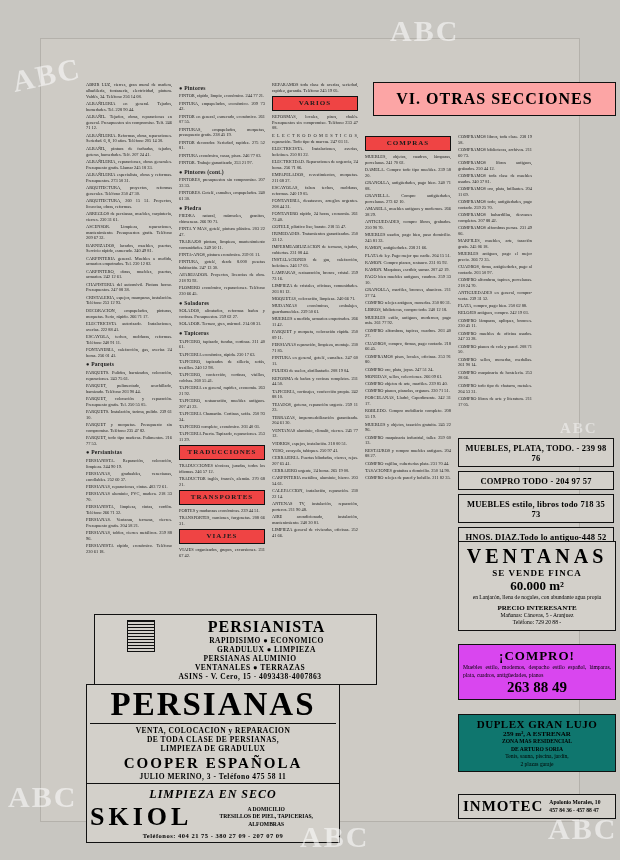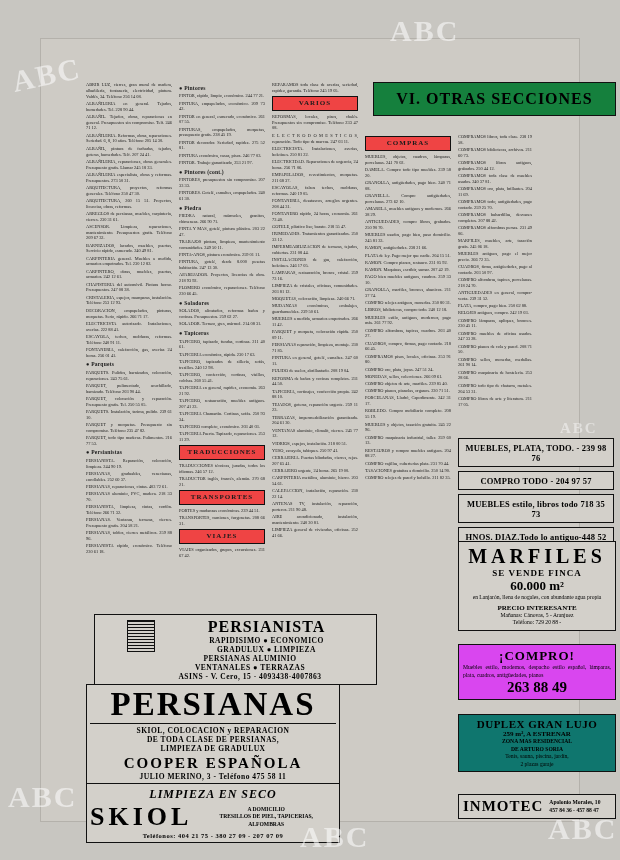--- a/index.html
+++ b/index.html
@@ -33,21 +33,21 @@
   .hd{font-weight:bold;font-size:5.6px;letter-spacing:.2px;margin:3px 0 1px;}
   .ent{margin-bottom:1.4px;}
   
   .boxhd{
     border:1.2px solid #111;background:#ef4444;text-align:center;
     font-weight:bold;padding:2px 0;margin:2px 0 3px;
     font-size:7px;letter-spacing:1px;
   }
   .bigtitle{
     position:absolute;left:333px;top:44px;width:241px;
-    border:1.4px solid #111;background:#15803d;
+    border:1.4px solid #111;background:#fca5a5;
     text-align:center;font-size:16px;font-weight:bold;letter-spacing:1px;
     padding:7px 0;font-family:"Liberation Serif",serif;
   }
   
   .ad{border:1.3px solid #111;background:#d3d0ca;margin-bottom:4px;padding:3px 4px;text-align:center;}
   .adline{font-weight:bold;font-size:8.5px;letter-spacing:.2px;padding:1.5px 0;border-bottom:1px solid #111;}
   .adline:last-child{border-bottom:none;}
   .adsub{font-size:9px;font-weight:bold;letter-spacing:1px;}
   .adnum{font-size:15px;font-weight:bold;}
   .adsm{font-size:5.6px;line-height:1.35;}
@@ -273,21 +273,21 @@
         </div>
         <div class="ad" style="padding: 2px 3px;">
           <div class="adline" style="border-bottom: none;">HNOS.  DIAZ-Plata, cuadros-448 52 40</div>
         </div>
         <div class="ad" style="padding: 2px 3px;">
           <div class="adline" style="border-bottom: none;">HNOS. DIAZ-Pisos completos-448 52 40</div>
         </div>
       </div>
 
     <div class="ad" style="position:absolute;left:418px;top:503px;width:148px;">
-      <div class="urg">MARFILES</div>
+      <div class="urg">VENTANAS</div>
       <div class="adsub">SE VENDE FINCA</div>
       <div style="font-size:13px;font-weight:bold;">60.000 m²</div>
       <div class="adsm">en Lanjarón, llena de nogales, con abundante agua propia</div>
       <div class="admed" style="margin-top:2px;">PRECIO  INTERESANTE</div>
       <div class="adsm">Mañanas: Cánovas, 5 - Aranjuez</div>
       <div class="adsm">Teléfono: 729 20 88 -</div>
     </div>
 
     <div class="ad" style="position:absolute;left:418px;top:606px;width:148px;background:#d946ef;">
       <div class="compro-t">¡COMPRO!</div>
@@ -322,21 +322,21 @@
         </div>
       </div>
       <div class="pers-row">PERSIANAS  ALUMINIO</div>
       <div class="pers-row">VENTANALES  ●  TERRAZAS</div>
       <div class="pers-row">ASINS - V. Cero, 15 - 4093438-4007863</div>
     </div>
 
     <div class="band persianista" style="top:646px;left:46px;width:246px;">
       <div class="persianas">PERSIANAS</div>
       <div class="rule"></div>
-      <div class="pers-row">SKIOL, COLOCACION y REPARACION</div>
+      <div class="pers-row">VENTA, COLOCACION y REPARACION</div>
       <div class="pers-row">DE TODA CLASE DE PERSIANAS,</div>
       <div class="pers-row">LIMPIEZA DE GRADULUX</div>
       <div style="font-size:15px;font-weight:bold;text-align:center;letter-spacing:2px;margin-top:2px;">COOPER ESPAÑOLA</div>
       <div class="pers-row">JULIO MERINO, 3 - Teléfono 475 58 11</div>
     </div>
 
     <div class="band persianista" style="top:745px;left:46px;width:246px;">
       <div class="seco">LIMPIEZA EN SECO</div>
       <div style="display:flex;align-items:center;gap:4px;">
         <div class="skiol">SKIOL</div>

